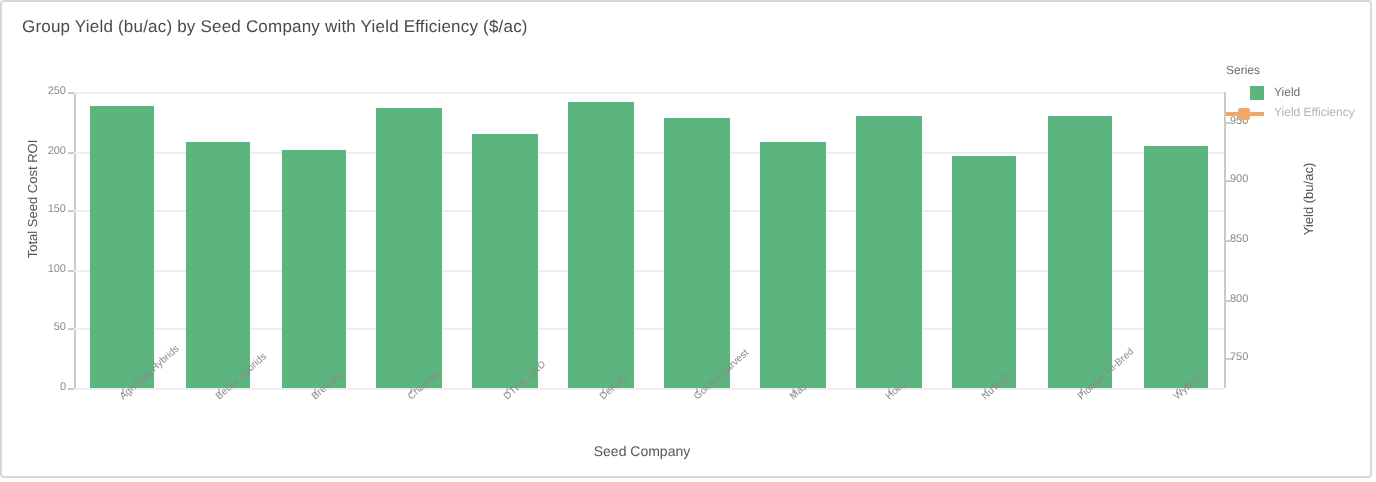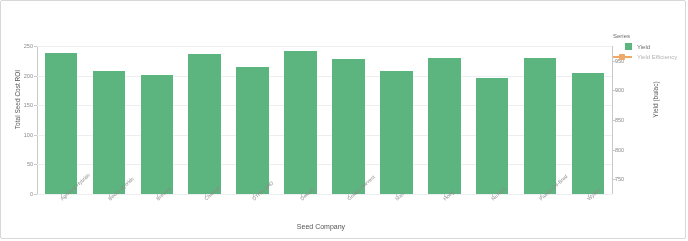--- a/index.html
+++ b/index.html
@@ -118,20 +118,21 @@
     background:#f0a868;border-radius:1px;
   }
   .legend-label{font-size:6px;color:#6d6d6d;white-space:nowrap;}
   .legend-label.muted{color:#b4b4b4;}
 </style>
 </head>
 <body>
 
 <div id="card">
 
+  <div id="chart-title">Group Yield (bu/ac) by Seed Company with Yield Efficiency ($/ac)</div>
 
   <div id="ylabel-left">Total Seed Cost ROI</div>
   <div id="ylabel-right">Yield (bu/ac)</div>
 
   <div id="axis-left-line"></div>
   <div id="axis-right-line"></div>
   <div id="axis-base"></div>
 
   <div id="plot">
       <div class="gridline" style="top: 148px;"></div>

